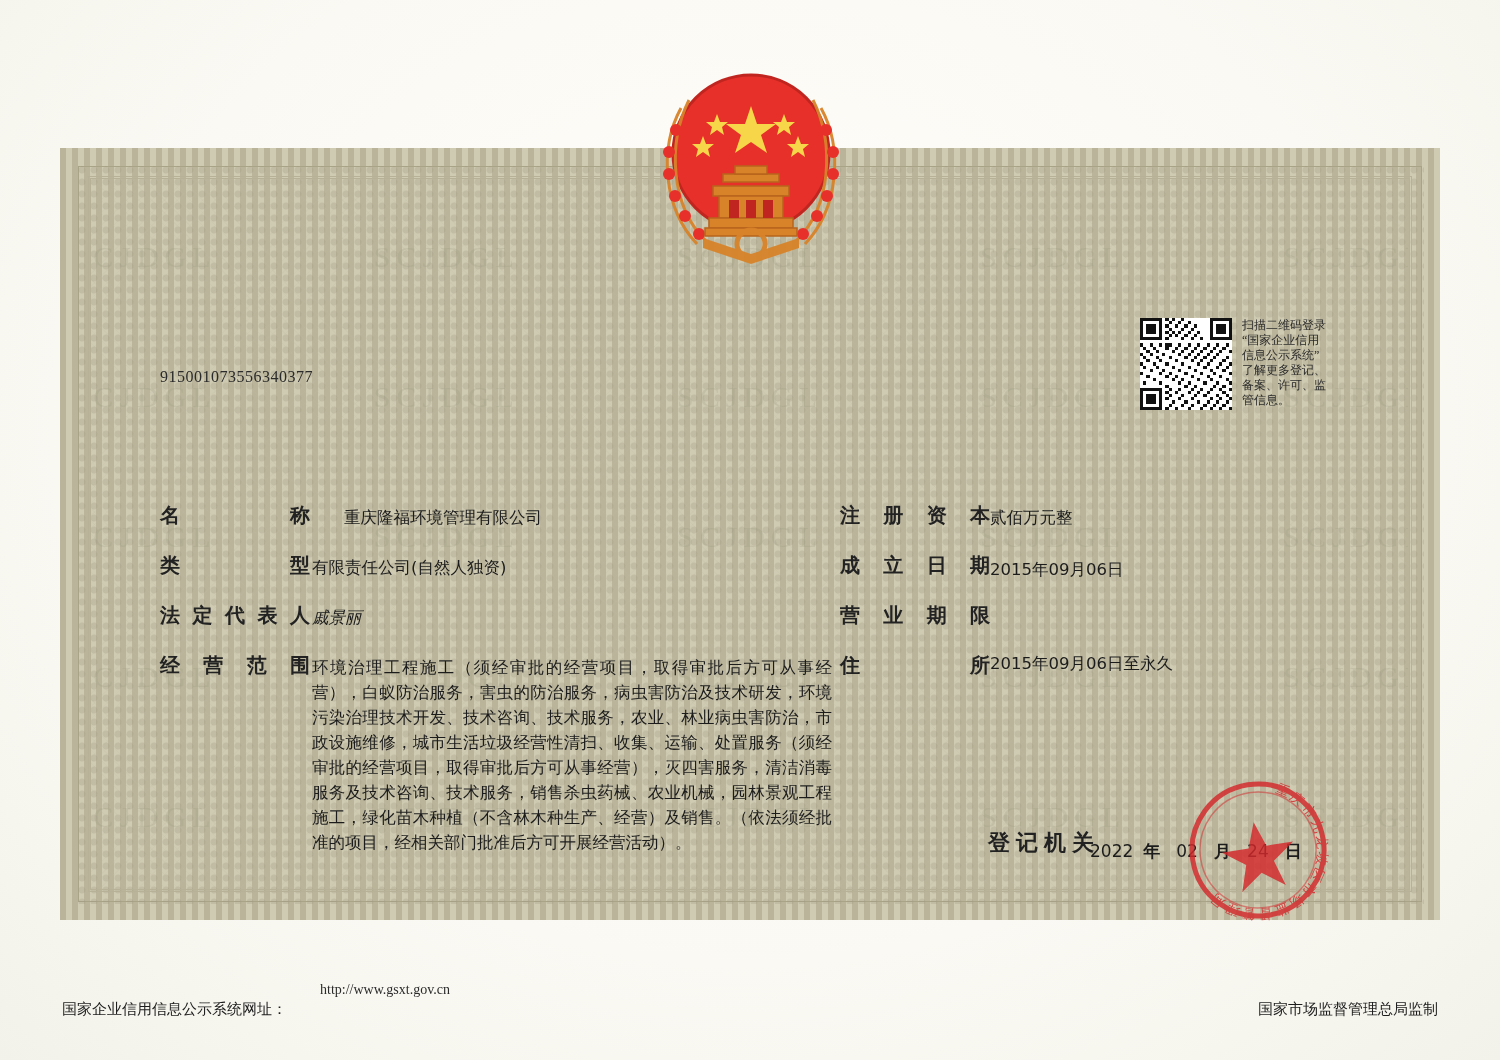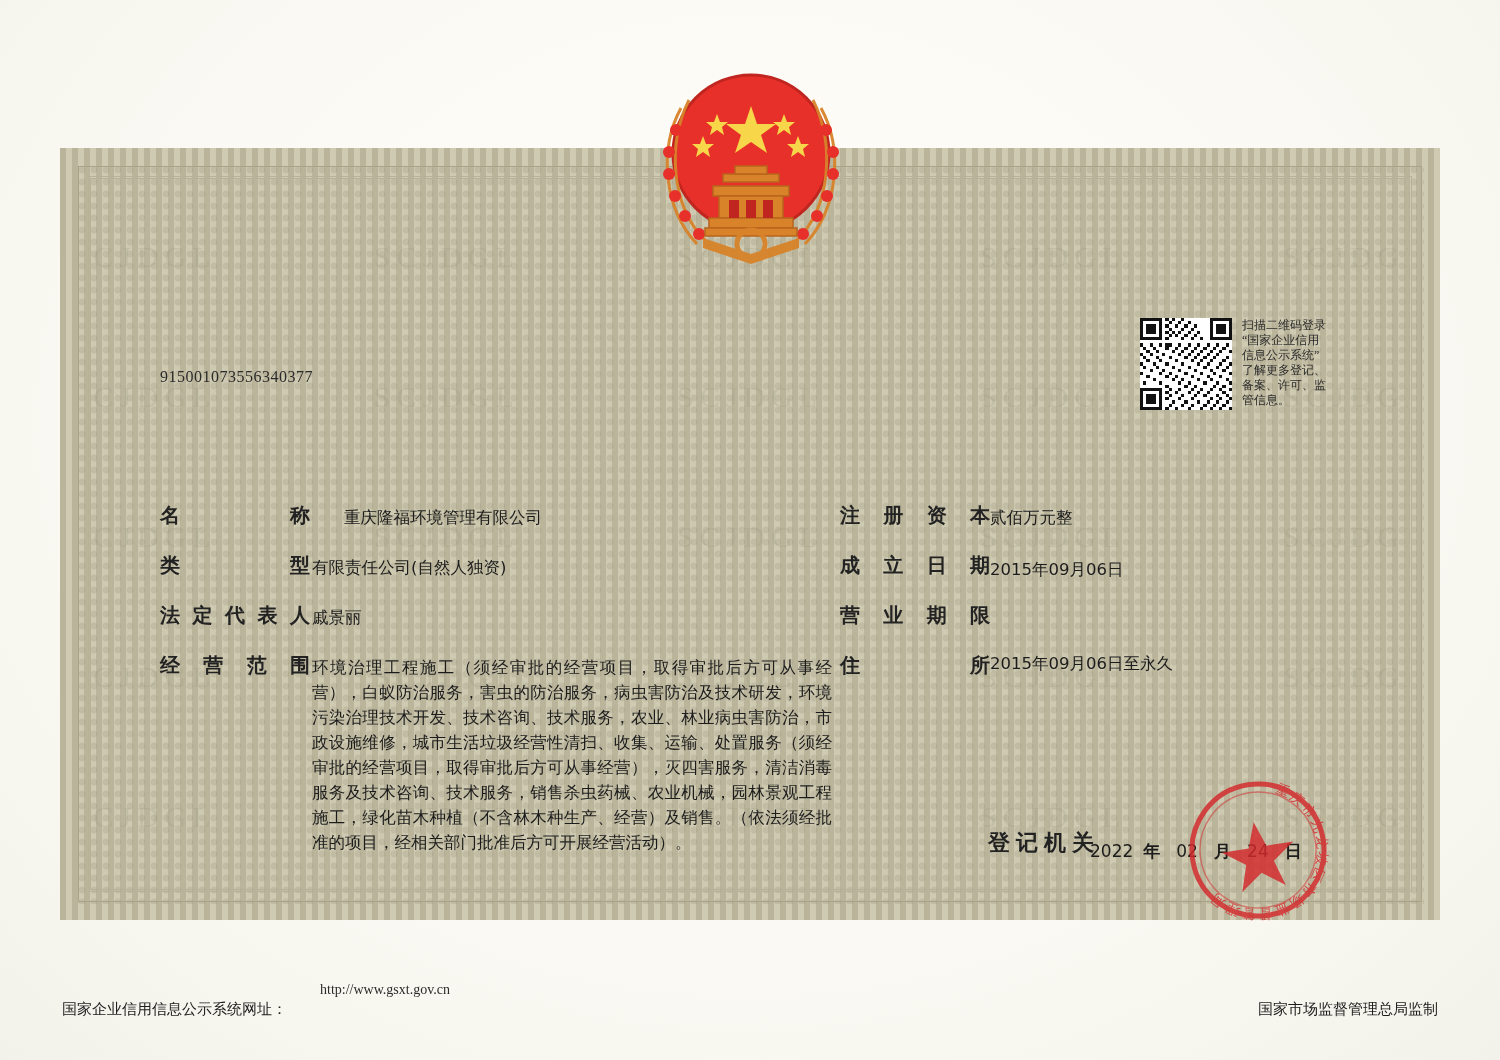--- a/index.html
+++ b/index.html
@@ -122,21 +122,21 @@
     font-family:"DejaVu Sans", sans-serif;
     font-size:16.5px;color:#1c1c1c;line-height:25px;
   }
   .lbl-name{left:160px;top:502px;width:150px;display:flex;justify-content:space-between;}
   .lbl-type{left:160px;top:552px;width:150px;display:flex;justify-content:space-between;}
   .lbl-rep{left:160px;top:602px;width:150px;display:flex;justify-content:space-between;}
   .lbl-scope{left:160px;top:652px;width:150px;display:flex;justify-content:space-between;}
 
   .val-name{left:312px;top:505px;padding-left:32px;}
   .val-type{left:312px;top:555px;}
-  .val-rep{left:312px;top:605px;}
+  .val-rep{left:312px;top:605px;font-style:italic;}
   .val-scope{left:312px;top:655px;width:520px;text-align:justify;}
 
   .lbl-cap{left:840px;top:502px;width:150px;display:flex;justify-content:space-between;}
   .lbl-est{left:840px;top:552px;width:150px;display:flex;justify-content:space-between;}
   .lbl-term{left:840px;top:602px;width:150px;display:flex;justify-content:space-between;}
   .lbl-addr{left:840px;top:652px;width:150px;display:flex;justify-content:space-between;}
 
   .val-cap{left:990px;top:505px;}
   .val-est{left:990px;top:557px;}
   .val-term{left:990px;top:607px;margin-top:44px;}

